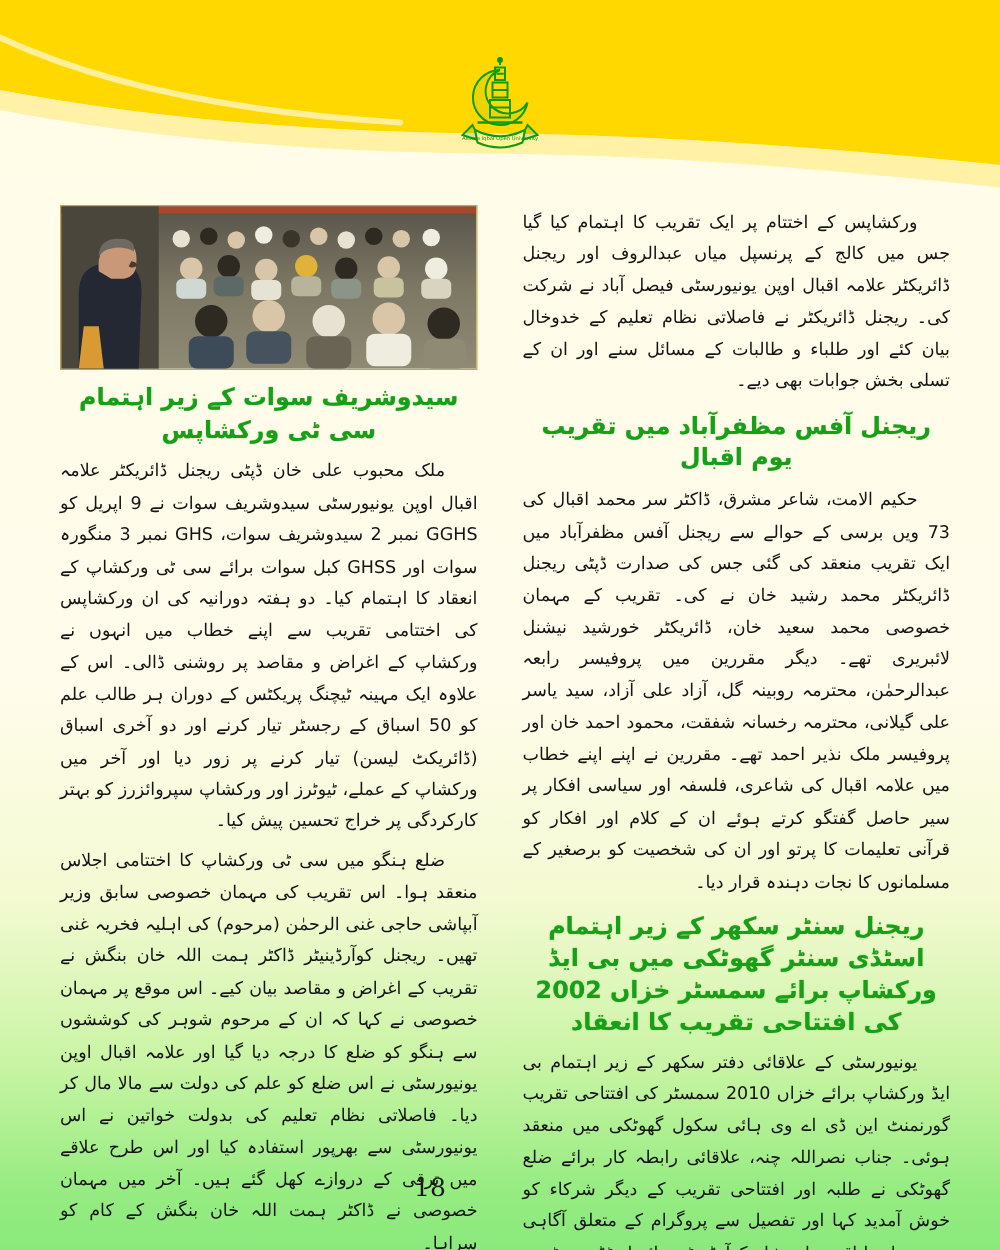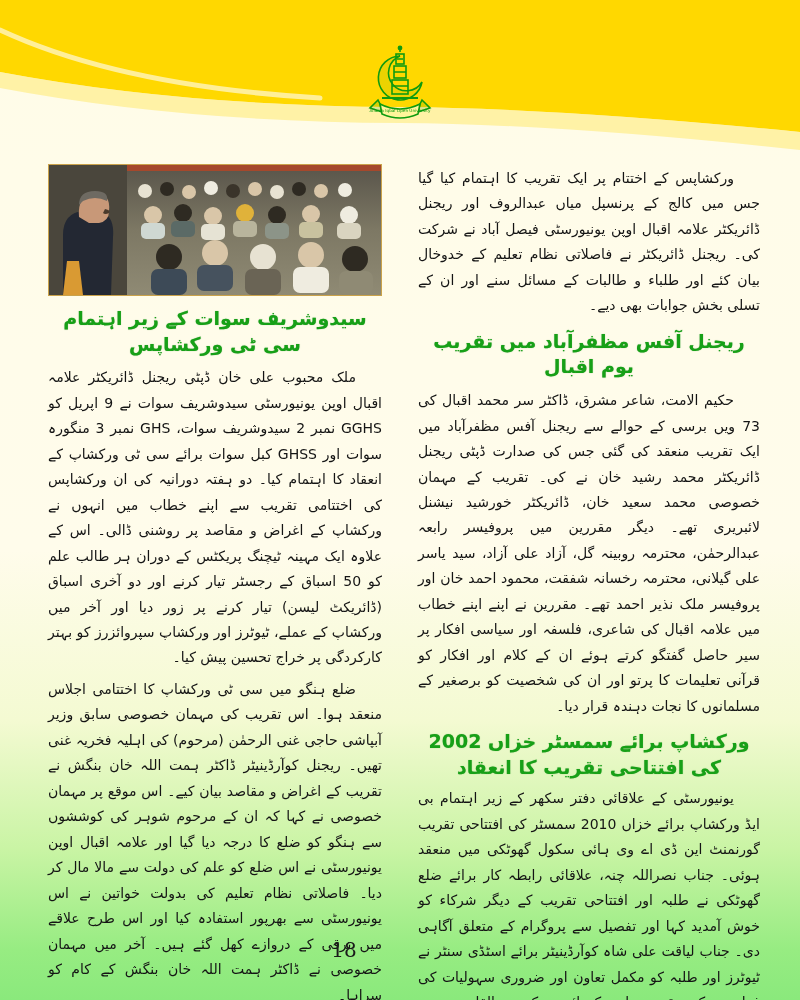--- a/index.html
+++ b/index.html
@@ -160,20 +160,21 @@
       <p class="body-text urdu">ضلع ہنگو میں سی ٹی ورکشاپ کا اختتامی اجلاس منعقد ہوا۔ اس تقریب کی مہمان خصوصی سابق وزیر آبپاشی حاجی غنی الرحمٰن (مرحوم) کی اہلیہ فخریہ غنی تھیں۔ ریجنل کوآرڈینیٹر ڈاکٹر ہمت اللہ خان بنگش نے تقریب کے اغراض و مقاصد بیان کیے۔ اس موقع پر مہمان خصوصی نے کہا کہ ان کے مرحوم شوہر کی کوششوں سے ہنگو کو ضلع کا درجہ دیا گیا اور علامہ اقبال اوپن یونیورسٹی نے اس ضلع کو علم کی دولت سے مالا مال کر دیا۔ فاصلاتی نظام تعلیم کی بدولت خواتین نے اس یونیورسٹی سے بھرپور استفادہ کیا اور اس طرح علاقے میں ترقی کے دروازے کھل گئے ہیں۔ آخر میں مہمان خصوصی نے ڈاکٹر ہمت اللہ خان بنگش کے کام کو سراہا۔</p>
     </div>
 
     <div class="col col-right">
       <p class="body-text urdu" style="margin-top:8px;">ورکشاپس کے اختتام پر ایک تقریب کا اہتمام کیا گیا جس میں کالج کے پرنسپل میاں عبدالروف اور ریجنل ڈائریکٹر علامہ اقبال اوپن یونیورسٹی فیصل آباد نے شرکت کی۔ ریجنل ڈائریکٹر نے فاصلاتی نظام تعلیم کے خدوخال بیان کئے اور طلباء و طالبات کے مسائل سنے اور ان کے تسلی بخش جوابات بھی دیے۔</p>
 
       <h2 class="green-heading urdu">ریجنل آفس مظفرآباد میں تقریب یوم اقبال</h2>
       <p class="body-text urdu">حکیم الامت، شاعر مشرق، ڈاکٹر سر محمد اقبال کی 73 ویں برسی کے حوالے سے ریجنل آفس مظفرآباد میں ایک تقریب منعقد کی گئی جس کی صدارت ڈپٹی ریجنل ڈائریکٹر محمد رشید خان نے کی۔ تقریب کے مہمان خصوصی محمد سعید خان، ڈائریکٹر خورشید نیشنل لائبریری تھے۔ دیگر مقررین میں پروفیسر رابعہ عبدالرحمٰن، محترمہ روبینہ گل، آزاد علی آزاد، سید یاسر علی گیلانی، محترمہ رخسانہ شفقت، محمود احمد خان اور پروفیسر ملک نذیر احمد تھے۔ مقررین نے اپنے اپنے خطاب میں علامہ اقبال کی شاعری، فلسفہ اور سیاسی افکار پر سیر حاصل گفتگو کرتے ہوئے ان کے کلام اور افکار کو قرآنی تعلیمات کا پرتو اور ان کی شخصیت کو برصغیر کے مسلمانوں کا نجات دہندہ قرار دیا۔</p>
 
       <h2 class="green-heading two-line urdu">
+        <span style="display:block;">ریجنل سنٹر سکھر کے زیر اہتمام اسٹڈی سنٹر گھوٹکی میں بی ایڈ</span>
         <span style="display:block;">ورکشاپ برائے سمسٹر خزاں 2002 کی افتتاحی تقریب کا انعقاد</span>
       </h2>
       <p class="body-text urdu">یونیورسٹی کے علاقائی دفتر سکھر کے زیر اہتمام بی ایڈ ورکشاپ برائے خزاں 2010 سمسٹر کی افتتاحی تقریب گورنمنٹ این ڈی اے وی ہائی سکول گھوٹکی میں منعقد ہوئی۔ جناب نصراللہ چنہ، علاقائی رابطہ کار برائے ضلع گھوٹکی نے طلبہ اور افتتاحی تقریب کے دیگر شرکاء کو خوش آمدید کہا اور تفصیل سے پروگرام کے متعلق آگاہی دی۔ جناب لیاقت علی شاہ کوآرڈینیٹر برائے اسٹڈی سنٹر نے ٹیوٹرز اور طلبہ کو مکمل تعاون اور ضروری سہولیات کی فراہمی کی یقین دہانی کروائی جبکہ عبدالقادر سہتو، اسسٹنٹ ریجنل ڈائریکٹر نے طلبہ کو محنت اور لگن کے ساتھ تعلیم حاصل کرنے کی تلقین کی۔</p>
     </div>
   </div>
 
   <div class="page-number">18</div>
 </div>
 
 </body></html>

